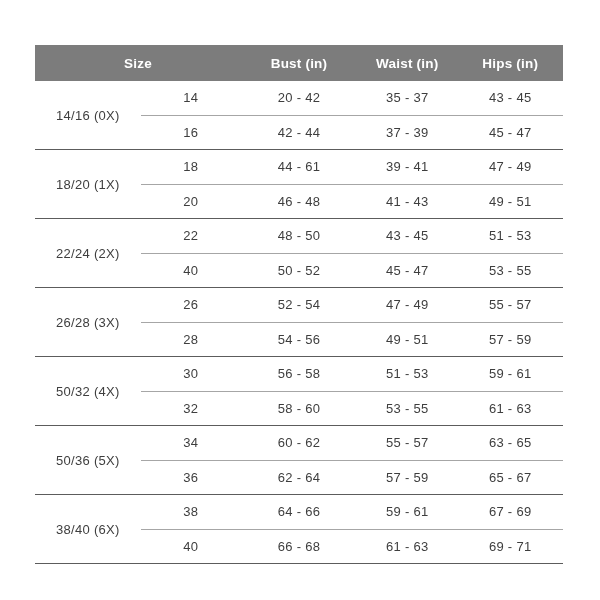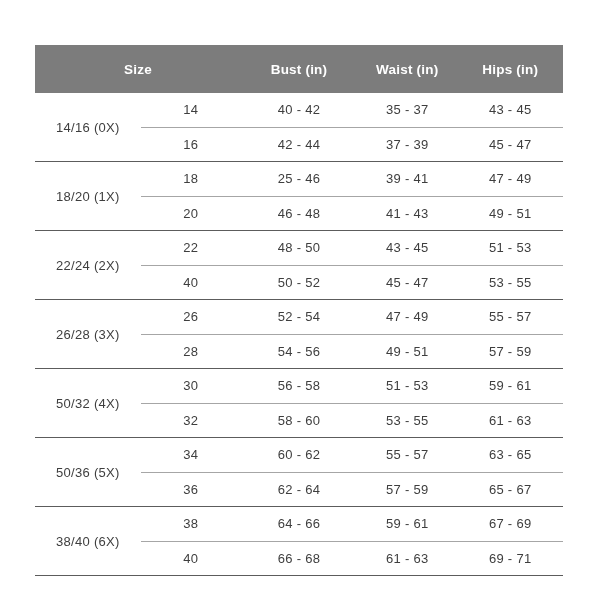--- a/index.html
+++ b/index.html
@@ -26,21 +26,21 @@
     table-layout:fixed;
   }
   .size-chart thead th{
     background:var(--header-bg);
     color:var(--header-text);
     font-size:13.5px;
     font-weight:bold;
     height:16px;
     text-align:center;
     vertical-align:middle;
-    padding:16px;
+    padding:10px;
     letter-spacing:.2px;
   }
   .size-chart td{
     color:var(--body-text);
     font-size:13px;
     height:33.5px;
     text-align:center;
     vertical-align:middle;
     padding:0;
     letter-spacing:.3px;
@@ -74,35 +74,35 @@
       <th>Bust (in)</th>
       <th>Waist (in)</th>
       <th>Hips (in)</th>
     </tr>
   </thead>
   <tbody>
 
     <tr class="sub-top">
       <td class="group-label" rowspan="2">14/16 (0X)</td>
       <td class="measure">14</td>
-      <td class="measure">40 - 42</td>
+      <td class="measure">20 - 42</td>
       <td class="measure">35 - 37</td>
       <td class="measure">43 - 45</td>
     </tr>
     <tr class="sub-bottom">
       <td class="measure">16</td>
       <td class="measure">42 - 44</td>
       <td class="measure">37 - 39</td>
       <td class="measure">45 - 47</td>
     </tr>
 
     <tr class="sub-top">
       <td class="group-label" rowspan="2">18/20 (1X)</td>
       <td class="measure">18</td>
-      <td class="measure">25 - 46</td>
+      <td class="measure">44 - 61</td>
       <td class="measure">39 - 41</td>
       <td class="measure">47 - 49</td>
     </tr>
     <tr class="sub-bottom">
       <td class="measure">20</td>
       <td class="measure">46 - 48</td>
       <td class="measure">41 - 43</td>
       <td class="measure">49 - 51</td>
     </tr>
 

